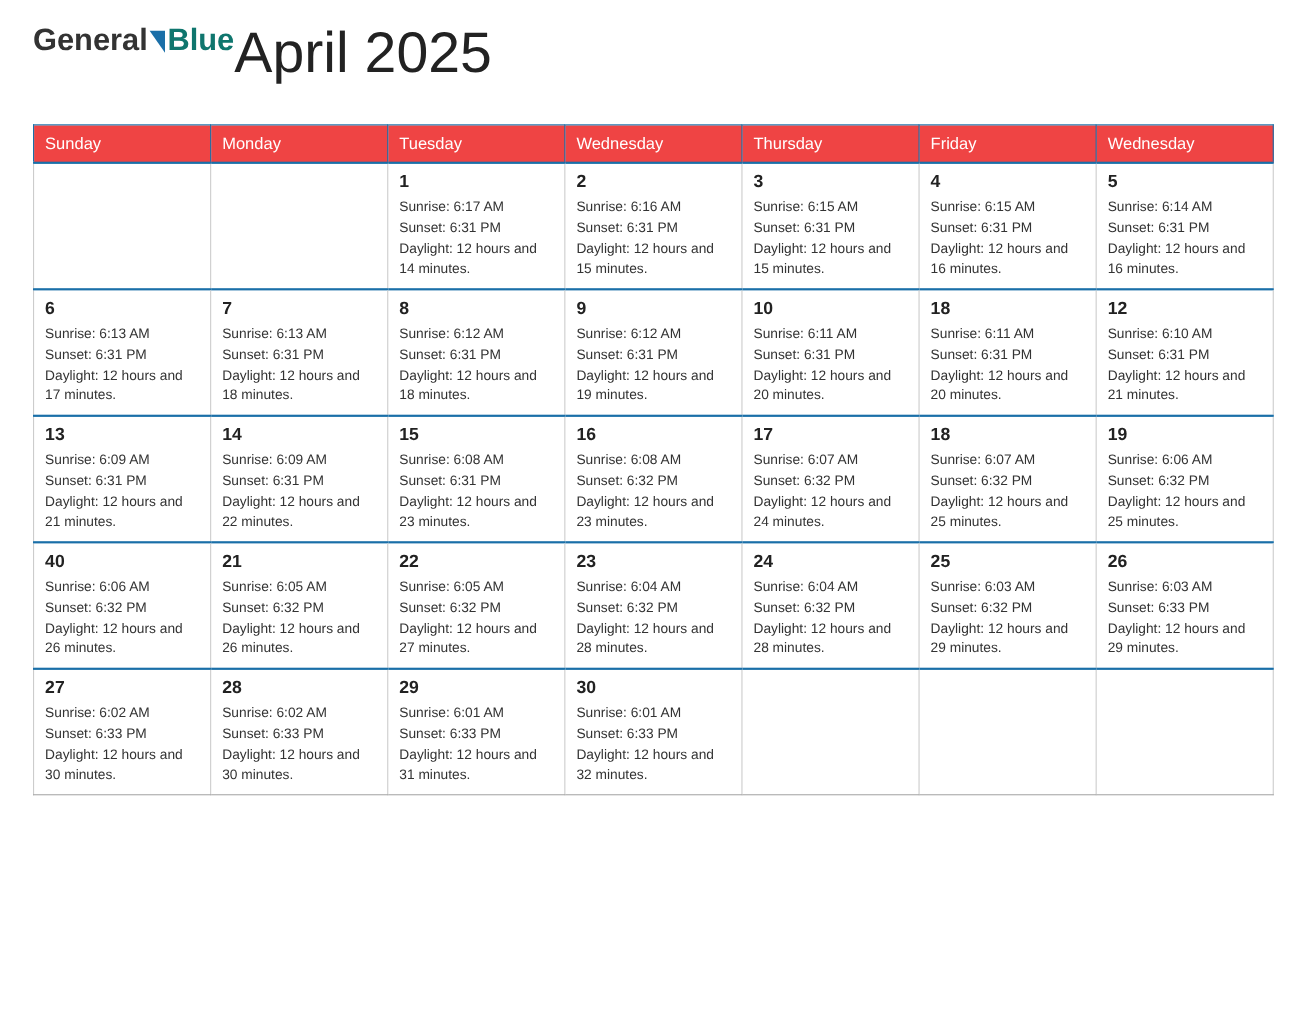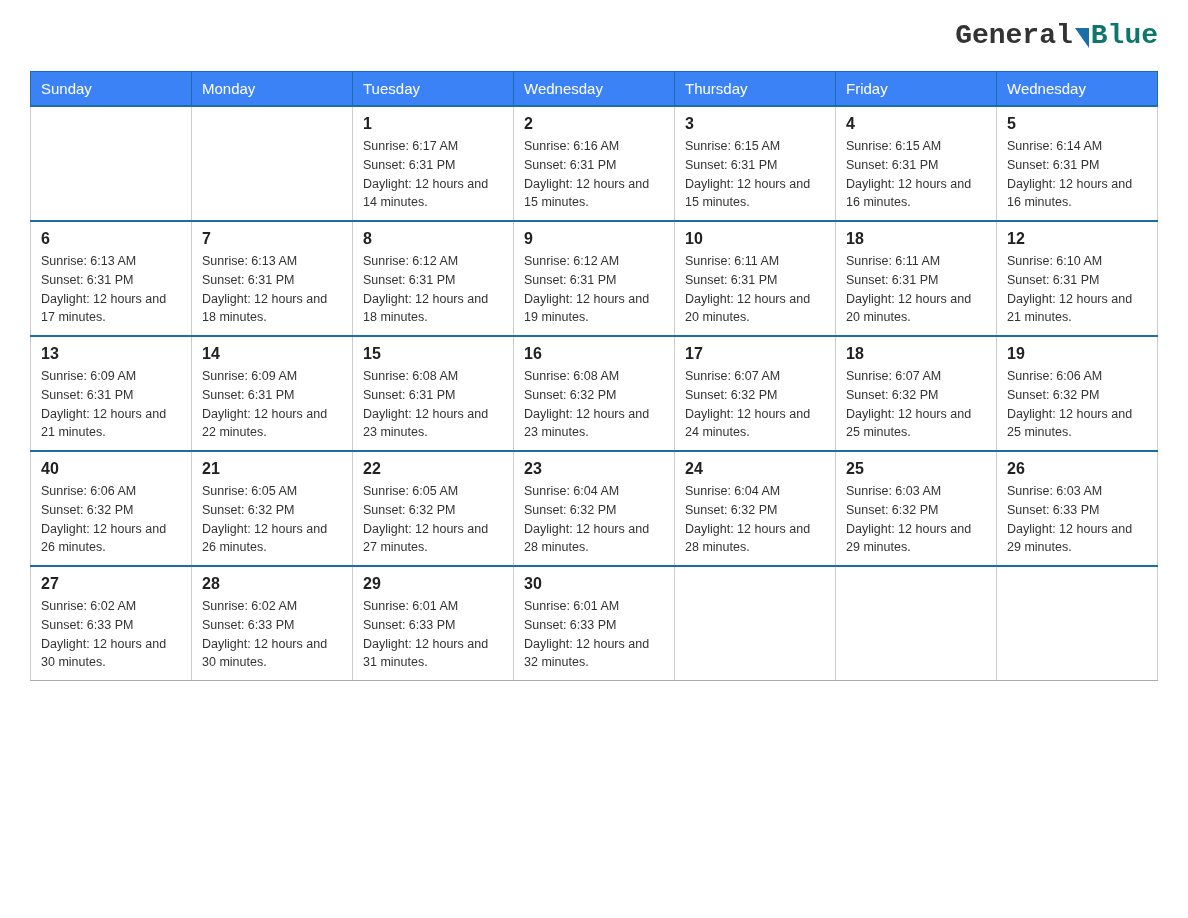--- a/index.html
+++ b/index.html
@@ -6,24 +6,23 @@
     body {
       font-family: Arial, Helvetica, sans-serif;
       background: #fff;
       color: #333;
       width: 1188px;
       min-height: 918px;
       padding: 20px 30px;
     }
     .header {
       display: flex;
-      justify-content: flex-end;
+      justify-content: flex-start;
       align-items: flex-start;
-      margin-bottom: 20px;
-      font-family: Liberation Mono, monospace;
+      margin-bottom: 36px;
     }
     .logo {
       display: flex;
       flex-direction: column;
       align-items: flex-start;
     }
     .logo-text {
       display: flex;
       align-items: center;
       font-size: 28px;
@@ -59,21 +58,21 @@
     .location-title {
       font-size: 22px;
       color: #555;
       margin-top: 4px;
     }
     .calendar-table {
       width: 100%;
       border-collapse: collapse;
     }
     .calendar-table th {
-      background-color: #3b82f6;
+      background-color: #ef4444;
       color: #fff;
       padding: 8px 10px;
       text-align: left;
       font-size: 15px;
       font-weight: normal;
       border: 1px solid #1a6fa8;
     }
     .calendar-table td {
       vertical-align: top;
       padding: 8px 10px;
@@ -107,20 +106,21 @@
 
 <div class="header">
   <div class="logo">
     <div class="logo-text">
       <span class="logo-general">General</span>
       <span class="logo-arrow"></span>
       <span class="logo-blue">Blue</span>
     </div>
   </div>
   <div class="title-block">
+    <div class="month-title">April 2025</div>
   </div>
 </div>
 
 <table class="calendar-table">
   <thead>
     <tr>
     <th>Sunday</th>
         <th>Monday</th>
         <th>Tuesday</th>
         <th>Wednesday</th>

